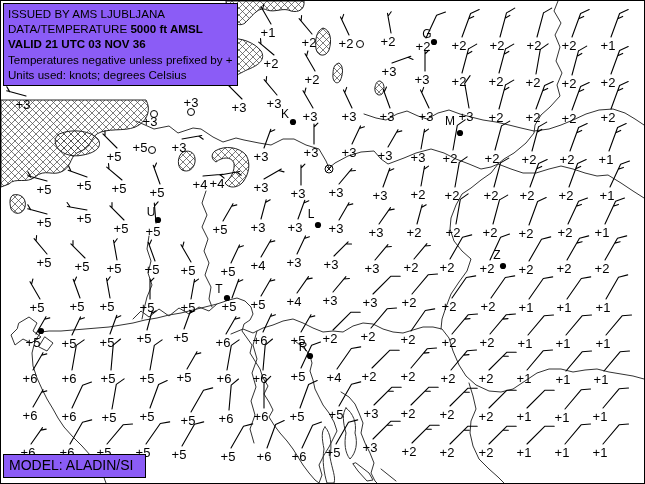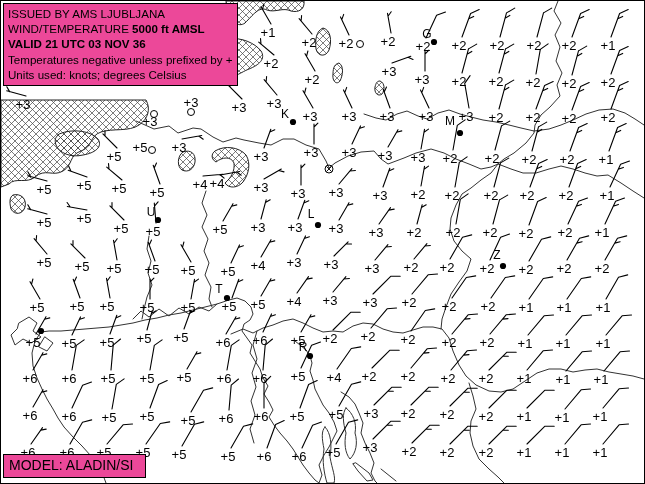--- a/index.html
+++ b/index.html
@@ -1,19 +1,19 @@
 <!DOCTYPE html>
 <html><head>
 <meta charset="utf-8">
 <style>
   html,body{margin:0;padding:0;background:#fff;}
   #stage{position:relative;width:645px;height:484px;background:#fff;overflow:hidden;
          font-family:"Liberation Sans",sans-serif;box-sizing:border-box;border:1px solid #000;}
   #mapsvg{position:absolute;left:0;top:0;}
-  .panel{position:absolute;background:#ec4899;border:1px solid #000;color:#000;}
+  .panel{position:absolute;background:#8b5cf6;border:1px solid #000;color:#000;}
   #header-box{left:2px;top:2px;width:225px;padding:2px 4px 3px 4px;font-size:11.6px;line-height:15.2px;}
   #header-box .hl{white-space:nowrap;}
   #header-box .b{font-weight:bold;}
   #model-box{left:2px;bottom:5px;padding:2px 12px 3px 5px;font-size:14px;line-height:17px;}
   .t-label{font-size:13px;fill:#000;}
   .st-label{font-size:12px;fill:#000;font-weight:normal;}
 </style>
 </head>
 <body>
 
@@ -794,20 +794,20 @@
         <circle cx="153" cy="113" r="3.5" fill="none" stroke="#000" stroke-width="1"></circle>
         <circle cx="190" cy="111" r="3.5" fill="none" stroke="#000" stroke-width="1"></circle>
         <circle cx="151" cy="149" r="3.5" fill="none" stroke="#000" stroke-width="1"></circle>
         <circle cx="328" cy="168" r="4" fill="none" stroke="#000" stroke-width="1"></circle>
         <path d="M325.4,165.4 L330.6,170.6 M330.6,165.4 L325.4,170.6" stroke="#000" stroke-width="0.9" fill="none"></path>
       </g>
   </svg>
 
   <div id="header-box" class="panel">
       <div class="hl"><span>ISSUED BY AMS LJUBLJANA</span></div>
-      <div class="hl"><span>WIND/TEMPERATURE </span><span class="b">5000 ft AMSL</span></div>
+      <div class="hl"><span>DATA/TEMPERATURE </span><span class="b">5000 ft AMSL</span></div>
       <div class="hl"><span class="b">VALID 21 UTC 03 NOV 36</span></div>
       <div class="hl"><span>Temperatures negative unless prefixed by +</span></div>
       <div class="hl"><span>Units used: knots; degrees Celsius</span></div>
     </div>
 
   <div id="model-box" class="panel">MODEL: ALADIN/SI</div>
 </div>
 
 </body></html>

